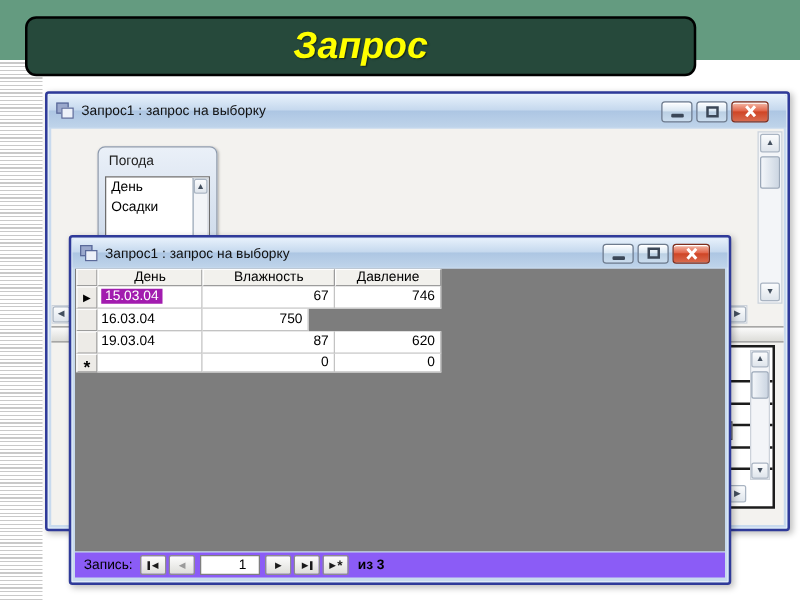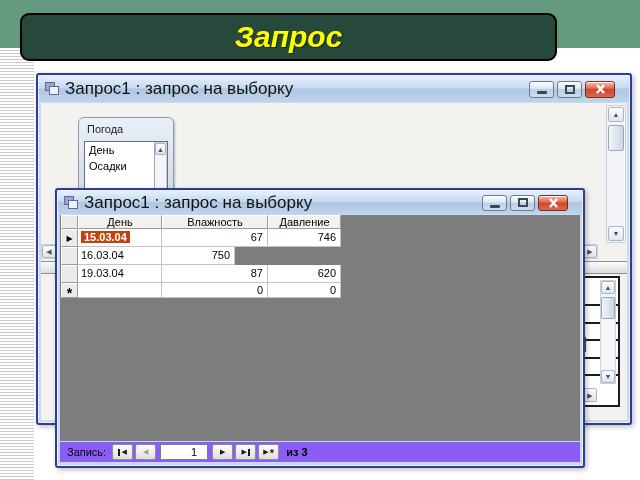--- a/index.html
+++ b/index.html
@@ -12,21 +12,21 @@
 
   .banner { position:absolute; left:20px; top:13px; width:537px; height:48px; background:#26493b;
     border:2px solid #000000; border-radius:9px; z-index:5; display:flex; align-items:center; justify-content:center; }
   .banner-title { color:#ffff00; font-size:30px; font-weight:bold; font-style:italic; text-shadow:1px 1px 1px #13281f; }
 
   
   .win { position:absolute; border:2px solid #2f3a99; border-radius:3px; background:#c8daee;
     box-shadow:inset 0 0 0 1px #e8f2fb, 2px 2px 5px rgba(0,0,0,.25); }
   .titlebar { position:absolute; left:1px; right:1px; top:1px; display:flex; align-items:center; gap:5px; padding:0 5px;
     background:linear-gradient(#e6f0fb 0%, #c6d9ee 45%, #adc6e3 50%, #bfd4ea 100%); border-radius:2px 2px 0 0; }
-  .title-text { flex:1; font-size:17px; color:#111; white-space:nowrap; overflow:hidden; }
+  .title-text { flex:1; font-size:11px; color:#111; white-space:nowrap; overflow:hidden; }
   .caption-buttons { display:flex; gap:3px; margin-right:9px; }
   .cap-btn { width:25px; height:17px; border:1px solid #6e7b8d; border-radius:3px; display:flex; align-items:center;
     justify-content:center; background:linear-gradient(#fdfeff,#dae7f3 45%,#bacfe3 50%,#cbddee); box-shadow:inset 0 1px 0 #fff; }
   .cap-btn.close { width:30px; background:linear-gradient(#f4bcab 0%,#e2654a 45%,#cf4526 50%,#d96b4f 100%); border-color:#7c2d1c; }
   .glyph-min { width:10px; height:3px; background:#3b4757; margin-top:7px; border-radius:1px; }
   .glyph-max { width:10px; height:9px; border:2px solid #3b4757; background:transparent; }
 
   
   .sb-btn { position:absolute; background:linear-gradient(#fbfcfd,#dfe5ec); border:1px solid #a9b4c2; color:#44505f;
     display:flex; align-items:center; justify-content:center; font-size:7px; line-height:1; border-radius:2px; }
@@ -47,24 +47,24 @@
   .qbe-check { position:absolute; right:32px; top:59px; width:12px; height:15px; background:#fff; border:1px solid #4a4a4a; }
 
   
   .fg-client { position:absolute; left:3px; right:3px; top:25px; bottom:25px; background:#7d7d7d; overflow:hidden; }
   .ds-table { position:absolute; left:1px; top:0; }
   .ds-row { display:flex; }
   .cell { border-right:1px solid #c3c3c3; border-bottom:1px solid #c3c3c3; background:#fff; font-size:11px; color:#000; overflow:hidden; white-space:nowrap; }
   .cell.hd { background:#f2f1ed; border:1px solid; border-color:#ffffff #9c9c9c #9c9c9c #ffffff; text-align:center; }
   .cell.rs { width:17px; background:#edebe7; border:1px solid; border-color:#ffffff #9c9c9c #9c9c9c #ffffff;
     display:flex; align-items:center; justify-content:center; }
-  .w-day{width:84px} .w-hum{width:106px} .w-pre{width:73px}
+  .w-day{width:84px} .w-hum{width:106px} .w-pre{width:85px}
   .h-head{height:14px; line-height:12px;} .h-row{height:18px; line-height:17px;} .h-new{height:15px; line-height:14px;}
   .c-date{padding-left:3px; text-align:left;} .c-num{padding-right:4px; text-align:right;}
-  .sel-box { background:#c2410c; color:#fff; padding:0 3px;font-weight:bold; }
+  .sel-box { background:#a21caf; color:#fff; padding:0 3px; }
   .rec-arrow { font-size:8px; color:#000; }
   .rec-star { font-size:14px; font-weight:bold; color:#000; line-height:6px; margin-top:4px; }
 
   .navbar { position:absolute; left:3px; right:3px; bottom:4px; height:20px; background:#8b5cf6;
     display:flex; align-items:center; gap:2px; padding-left:7px; font-size:11px; color:#000; }
   .nav-btn { width:21px; height:16px; border:1px solid #8d8d8d; border-radius:2px; background:linear-gradient(#fdfdfd,#dededa);
     display:flex; align-items:center; justify-content:center; font-size:7px; color:#1a1a1a; gap:1px; }
   .nav-btn .bar { width:2px; height:7px; background:#1a1a1a; }
   .nav-btn.disabled { color:#9b9b9b; }
   .nav-input { width:48px; height:16px; border:1px solid #7f7f7f; background:#fff; font-size:11px; text-align:right;

